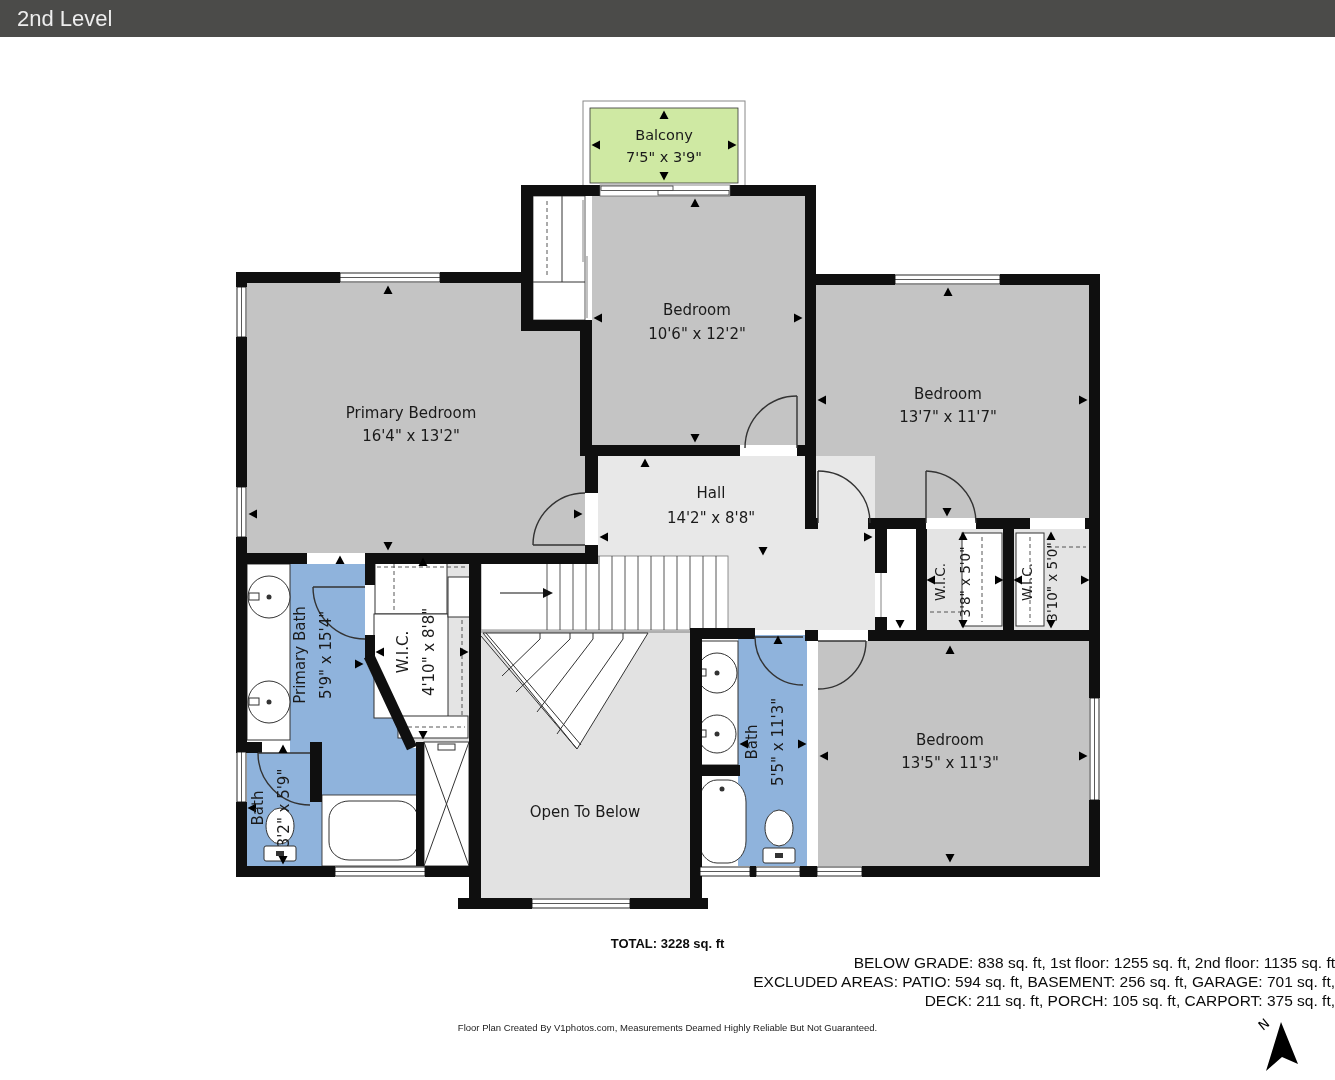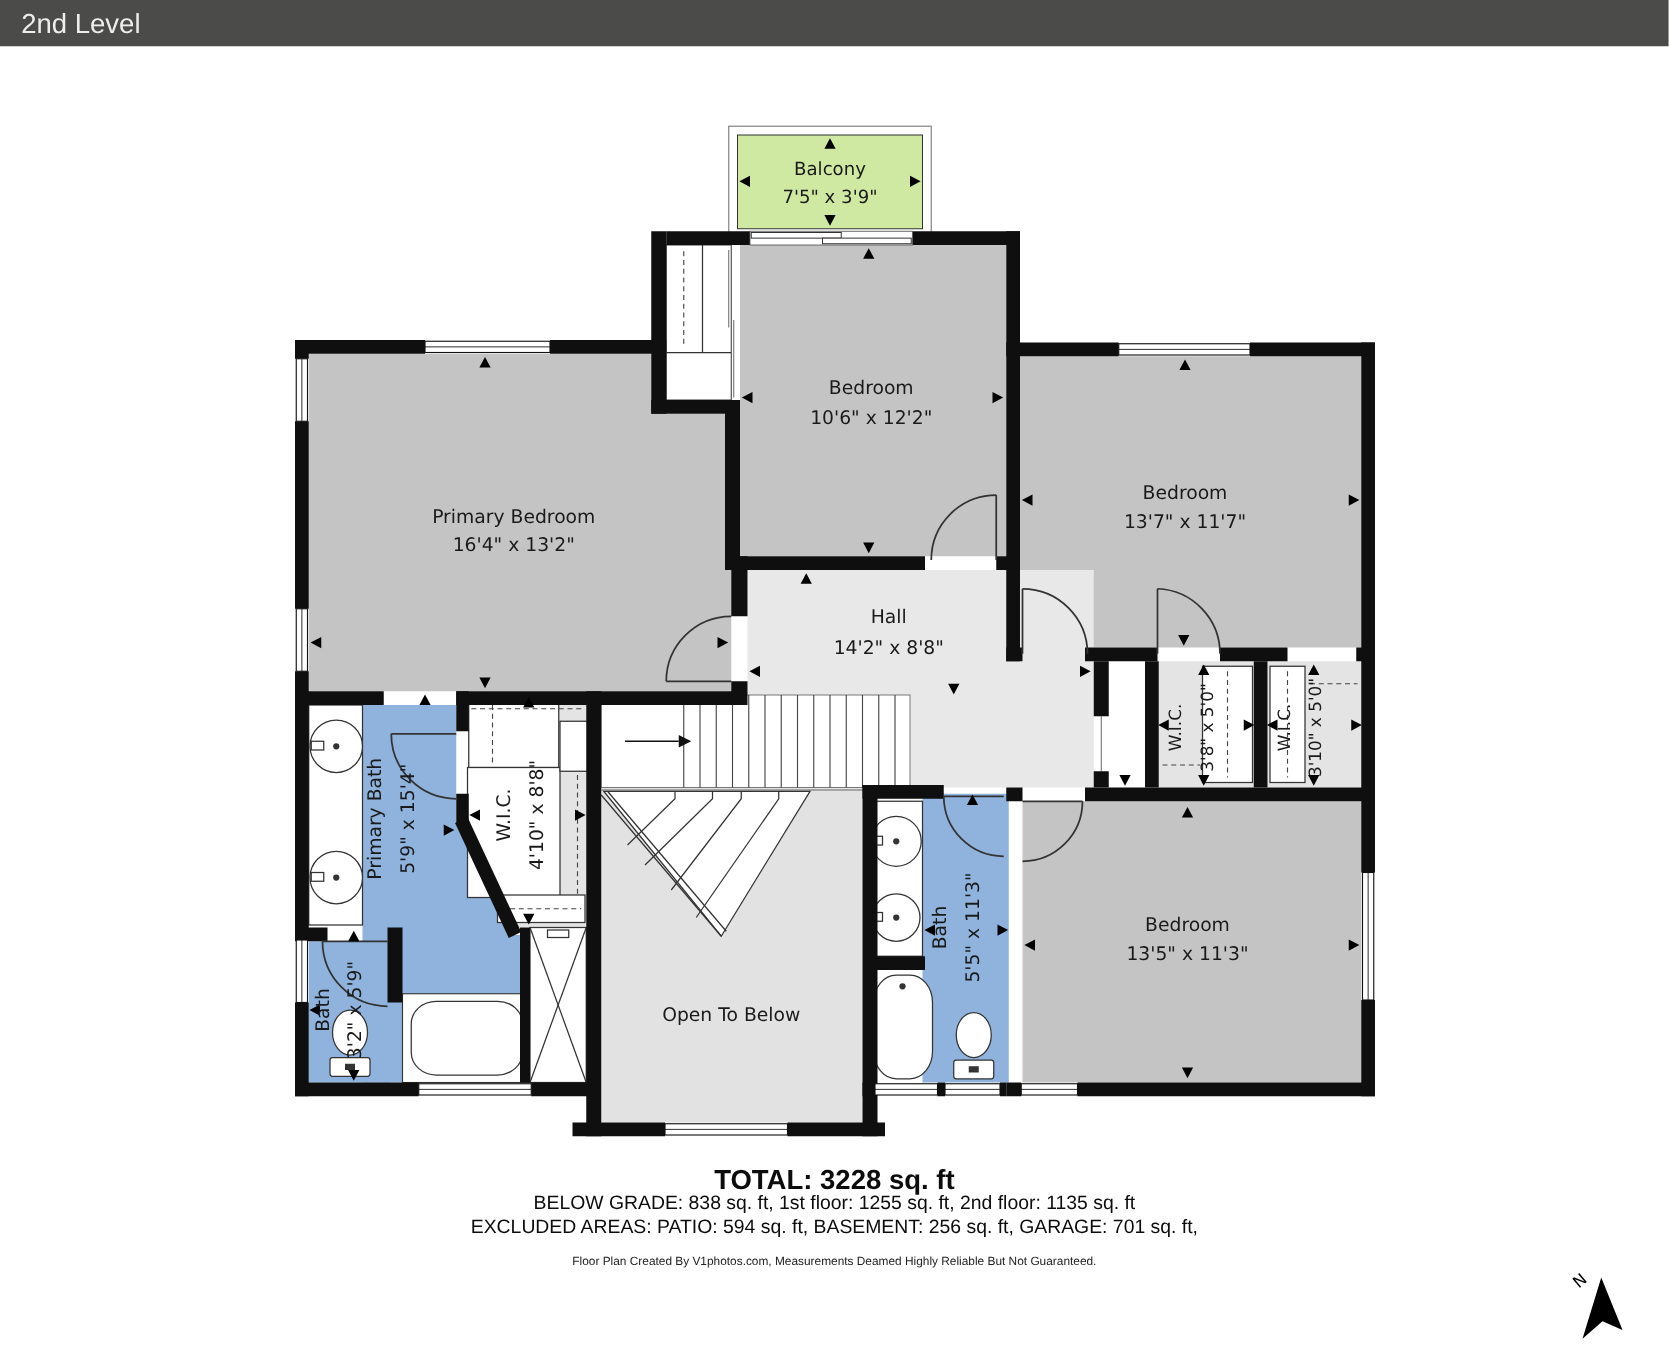--- a/index.html
+++ b/index.html
@@ -16,22 +16,22 @@
   .winline{stroke:#111;stroke-width:0.7;}
   .door{fill:none;stroke:#333;stroke-width:1.4;}
   .fix{fill:#ffffff;stroke:#333;stroke-width:1;}
   .fixl{stroke:#333;stroke-width:1;fill:none;}
   .dash{stroke:#444;stroke-width:0.9;stroke-dasharray:4 3;fill:none;}
   .thin{stroke:#666;stroke-width:0.8;fill:none;}
   .tread{stroke:#444;stroke-width:0.9;}
   .arr{fill:#111;}
   .footer{position:absolute;top:934px;left:0;width:1335px;text-align:center;z-index:2;
     font-family:"Liberation Sans",sans-serif;color:#0c0c0c;}
-  .footer .total{font-weight:bold;font-size:22px;line-height:20px;}
-  .footer .line{font-size:15.5px;line-height:18.8px;}
+  .footer .total{font-weight:bold;font-size:13px;line-height:20px;}
+  .footer .line{font-size:15.5px;line-height:18.8px;text-align:right;}
   .footer .disclaimer{font-size:9.5px;margin-top:12px;color:#222;}
 </style>
 </head>
 <body>
 
 <div id="stage">
 
   <div class="header">
     <span class="title">2nd Level</span>
   </div>
@@ -348,16 +348,17 @@
     <g>
       <path d="M 1281,1022 L 1266,1071 L 1282,1057 L 1298,1064 Z" fill="#000"></path>
       <text x="1263" y="1031" transform="rotate(-40 1263 1031)" font-size="13" fill="#000">N</text>
     </g>
   </svg>
 
   <div class="footer">
     <div class="total">TOTAL: 3228 sq. ft</div>
     <div class="line">BELOW GRADE: 838 sq. ft, 1st floor: 1255 sq. ft, 2nd floor: 1135 sq. ft</div>
     <div class="line">EXCLUDED AREAS: PATIO: 594 sq. ft, BASEMENT: 256 sq. ft, GARAGE: 701 sq. ft,</div>
+    <div class="line">DECK: 211 sq. ft, PORCH: 105 sq. ft, CARPORT: 375 sq. ft,</div>
     <div class="disclaimer">Floor Plan Created By V1photos.com, Measurements Deamed Highly Reliable But Not Guaranteed.</div>
   </div>
 
 </div>
 
 </body></html>

